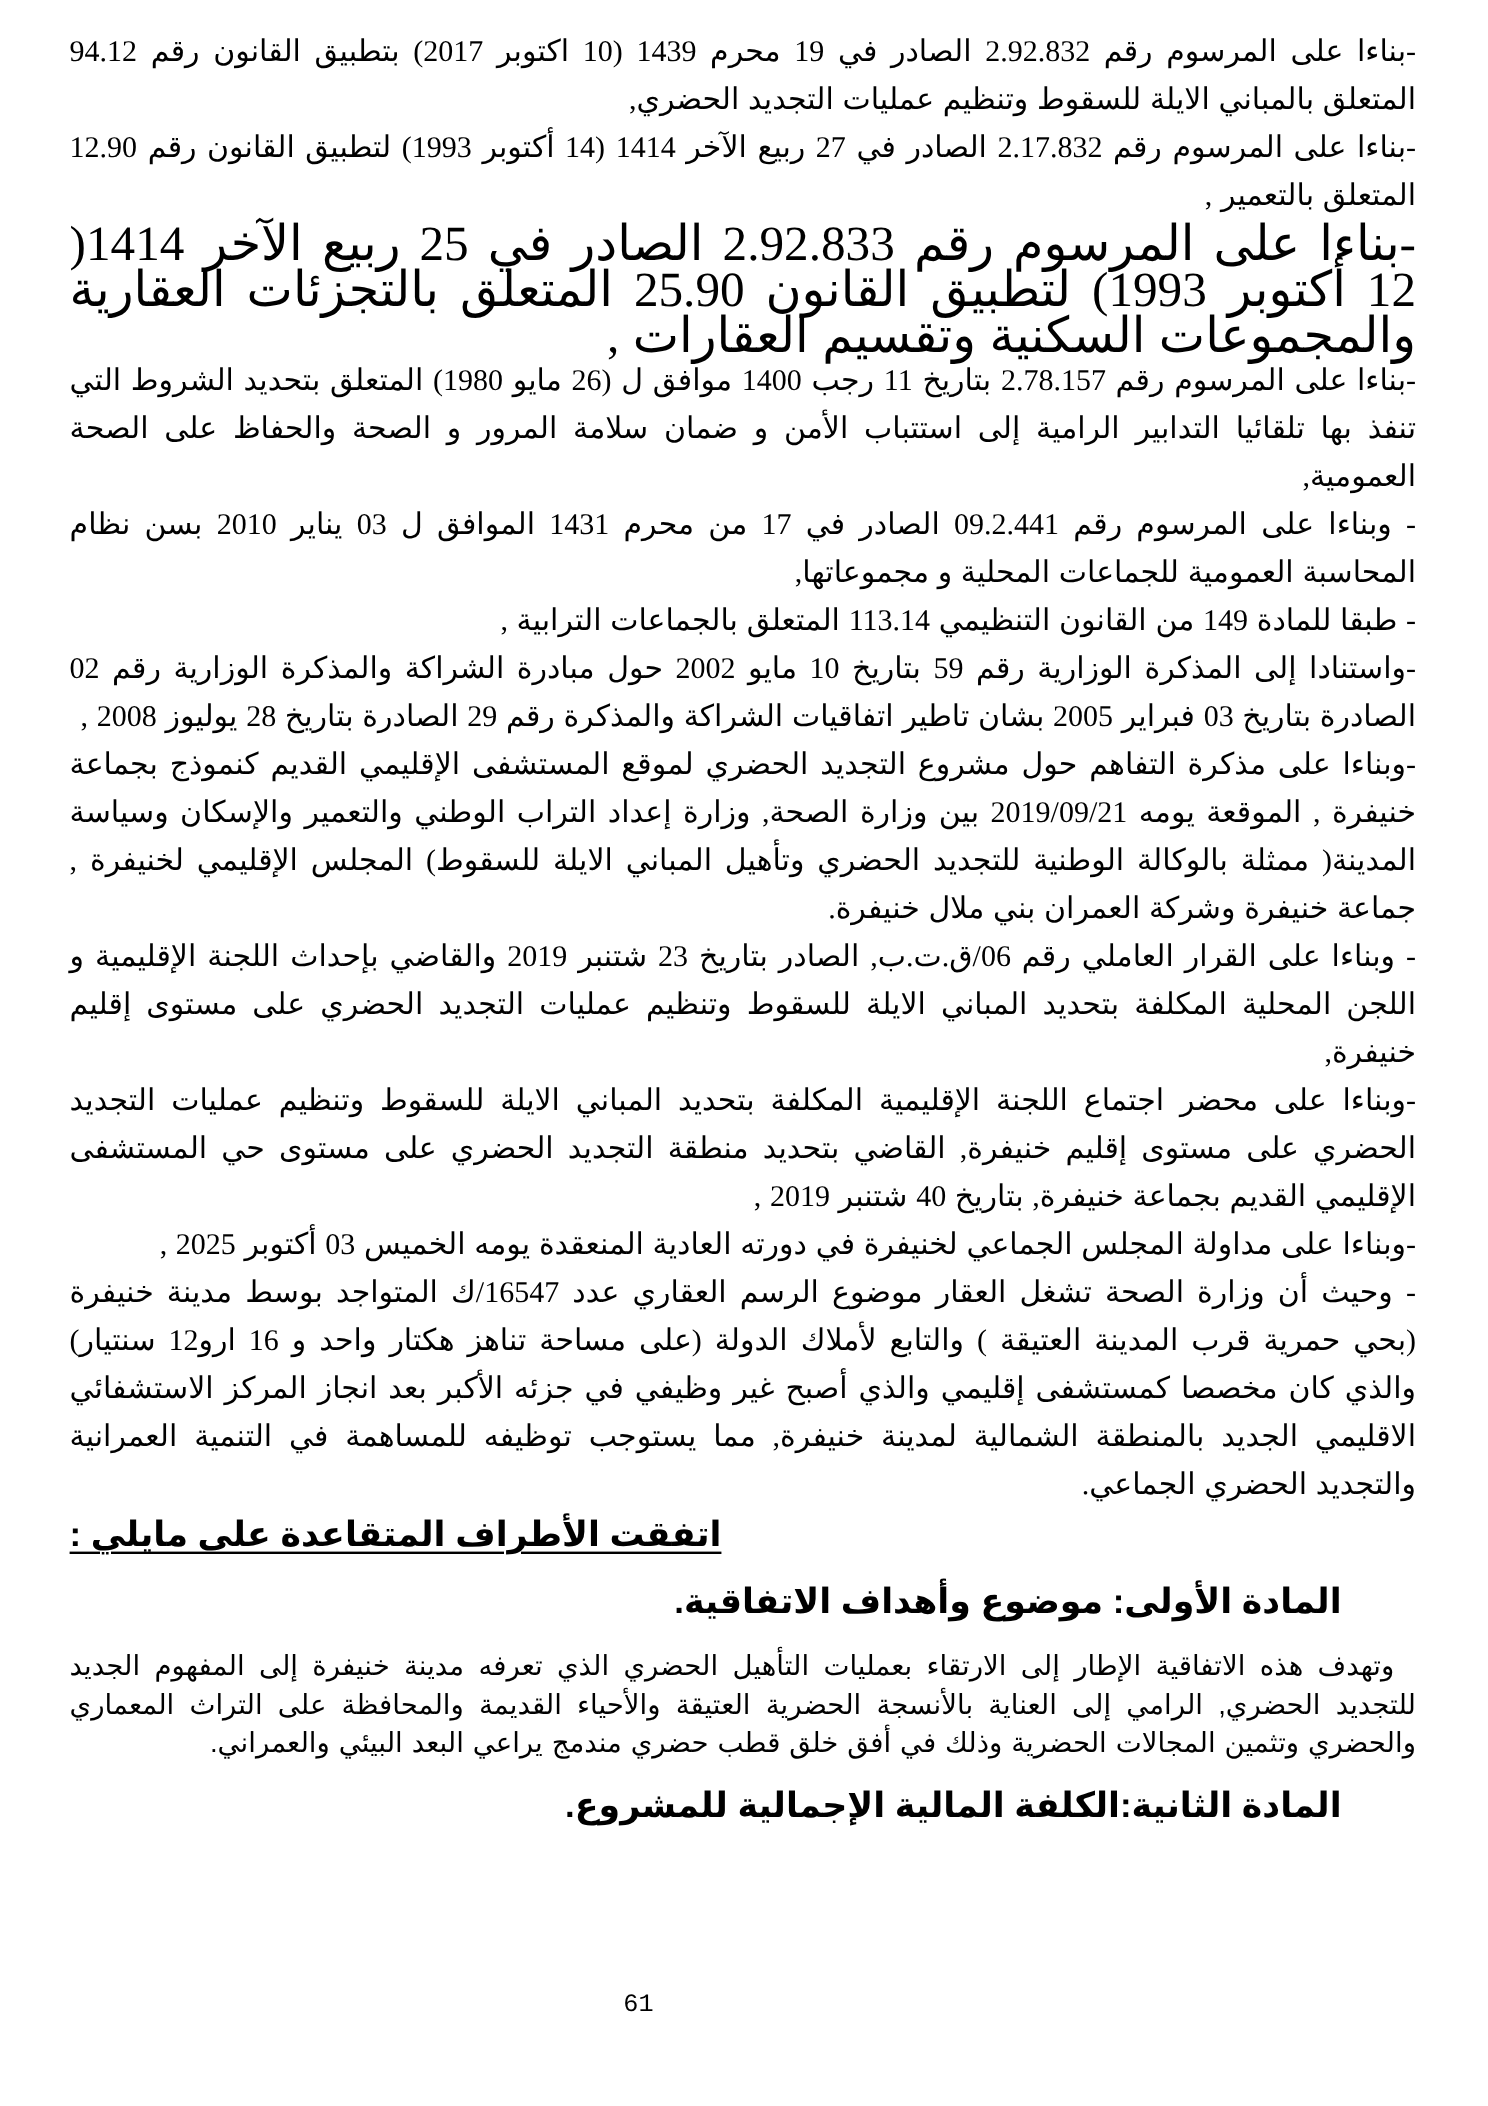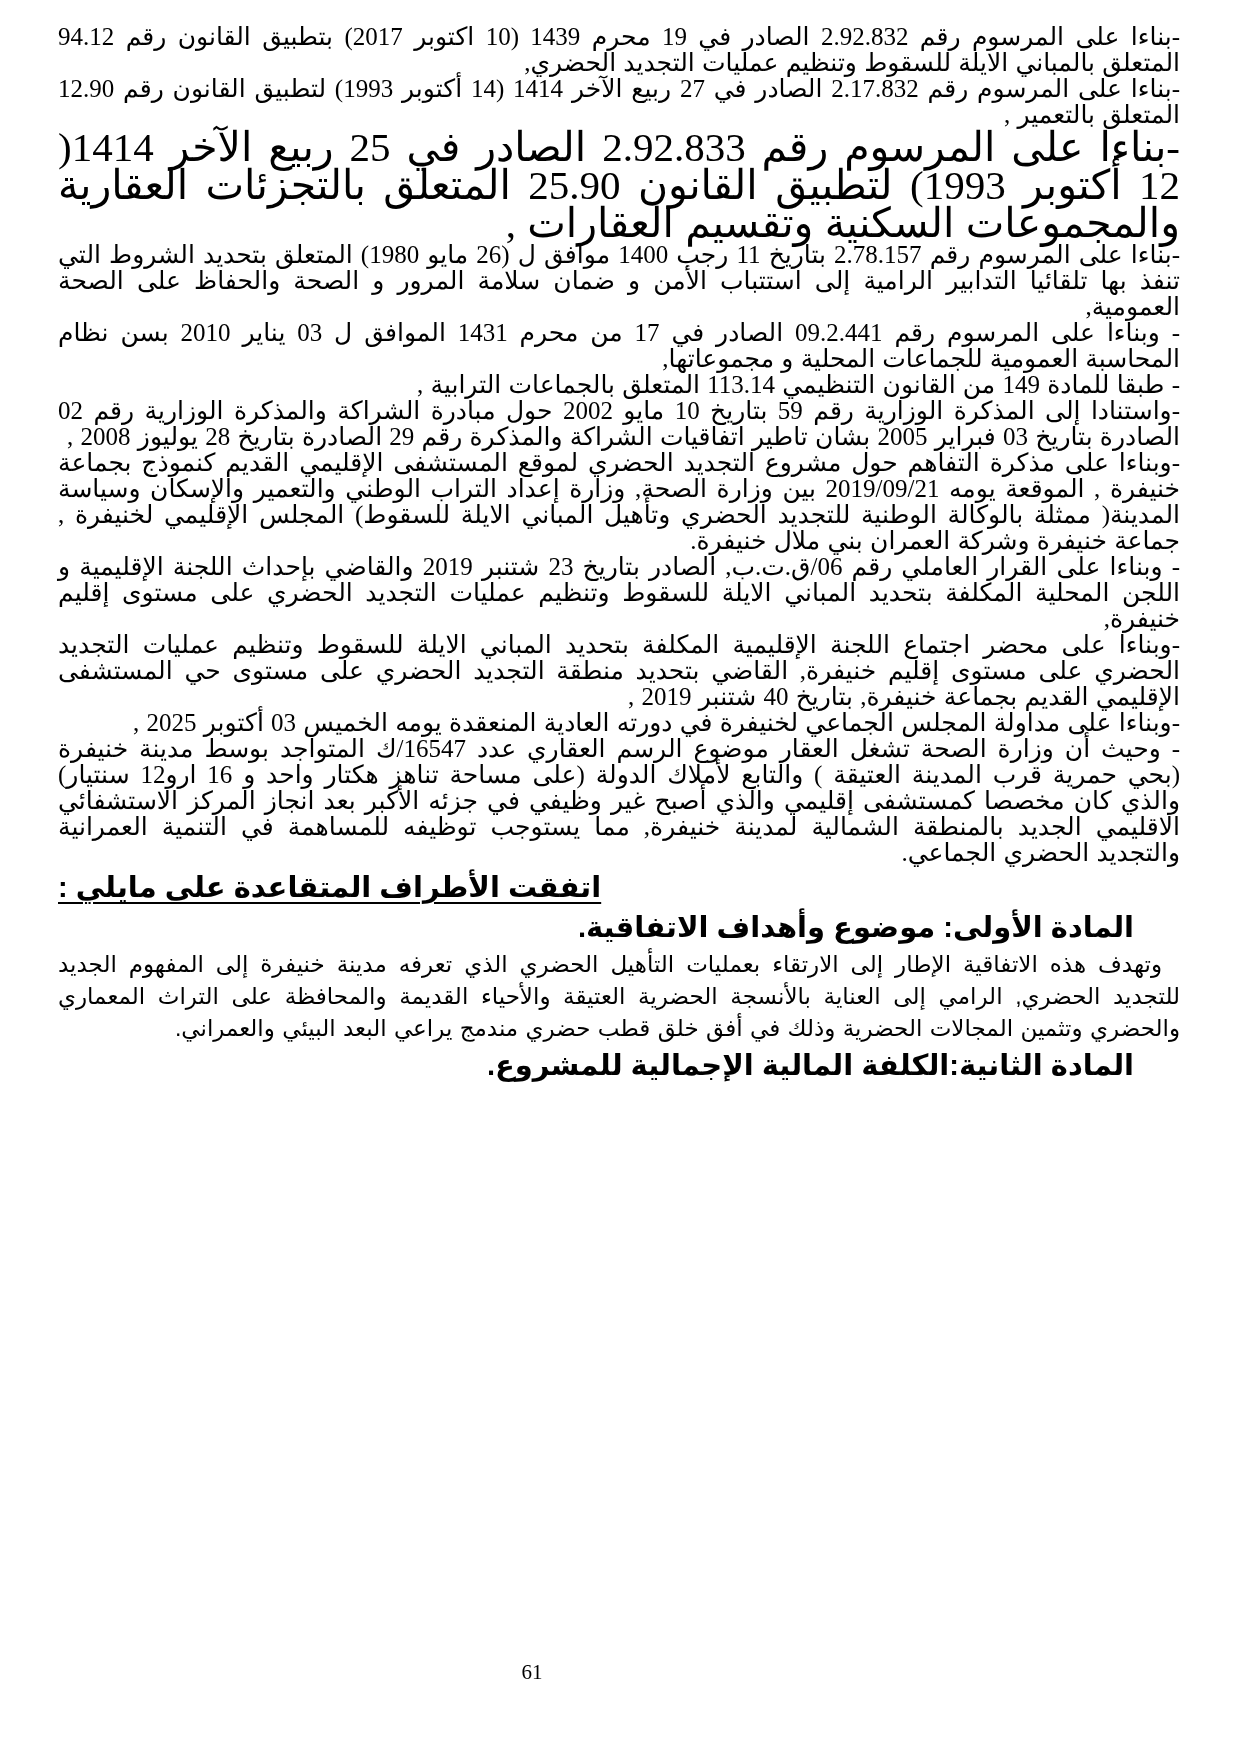--- a/index.html
+++ b/index.html
@@ -14,21 +14,21 @@
       position: absolute;
       left: 58px;
       right: 60px;
       top: 24px;
       direction: rtl;
       text-align: justify;
       font-family: "Liberation Serif", "DejaVu Serif", serif;
     }
     .p {
       font-size: 25px;
-      line-height: 26px;
+      line-height: 40px;
       margin: 0;
       text-align: justify;
       text-align-last: right;
       word-spacing: 1px;
     }
     .p.large {
       font-size: 41px;
       line-height: 38px;
       font-family: Liberation Serif, serif;
     }
@@ -49,31 +49,31 @@
     .heading-center span {
       text-decoration: underline;
       text-underline-offset: 5px;
       text-decoration-thickness: 2px;
     }
     .article-title {
       font-family: "Liberation Sans", "DejaVu Sans", sans-serif;
       font-weight: bold;
       font-size: 29px;
       line-height: 42px;
-      margin: 0;
+      margin: 16px;
       padding-right: 46px;
       text-align: right;
     }
     .page-number {
       position: absolute;
       top: 1660px;
       left: 0;
       width: 1064px;
       text-align: center;
-      font-family: Liberation Serif, serif;
+      font-family: Liberation Mono, monospace;
       font-size: 21px;
       direction: ltr;
     }
   </style>
 </head>
 <body>
 
 <div class="page">
   <p class="p">-بناءا على المرسوم رقم 2.92.832 الصادر في 19 محرم 1439 (10 اكتوبر 2017) بتطبيق القانون رقم 94.12 المتعلق بالمباني الايلة للسقوط وتنظيم عمليات التجديد الحضري,</p>
   <p class="p">-بناءا على المرسوم رقم 2.17.832 الصادر في 27 ربيع الآخر 1414 (14 أكتوبر 1993) لتطبيق القانون رقم 12.90 المتعلق بالتعمير ,</p>

